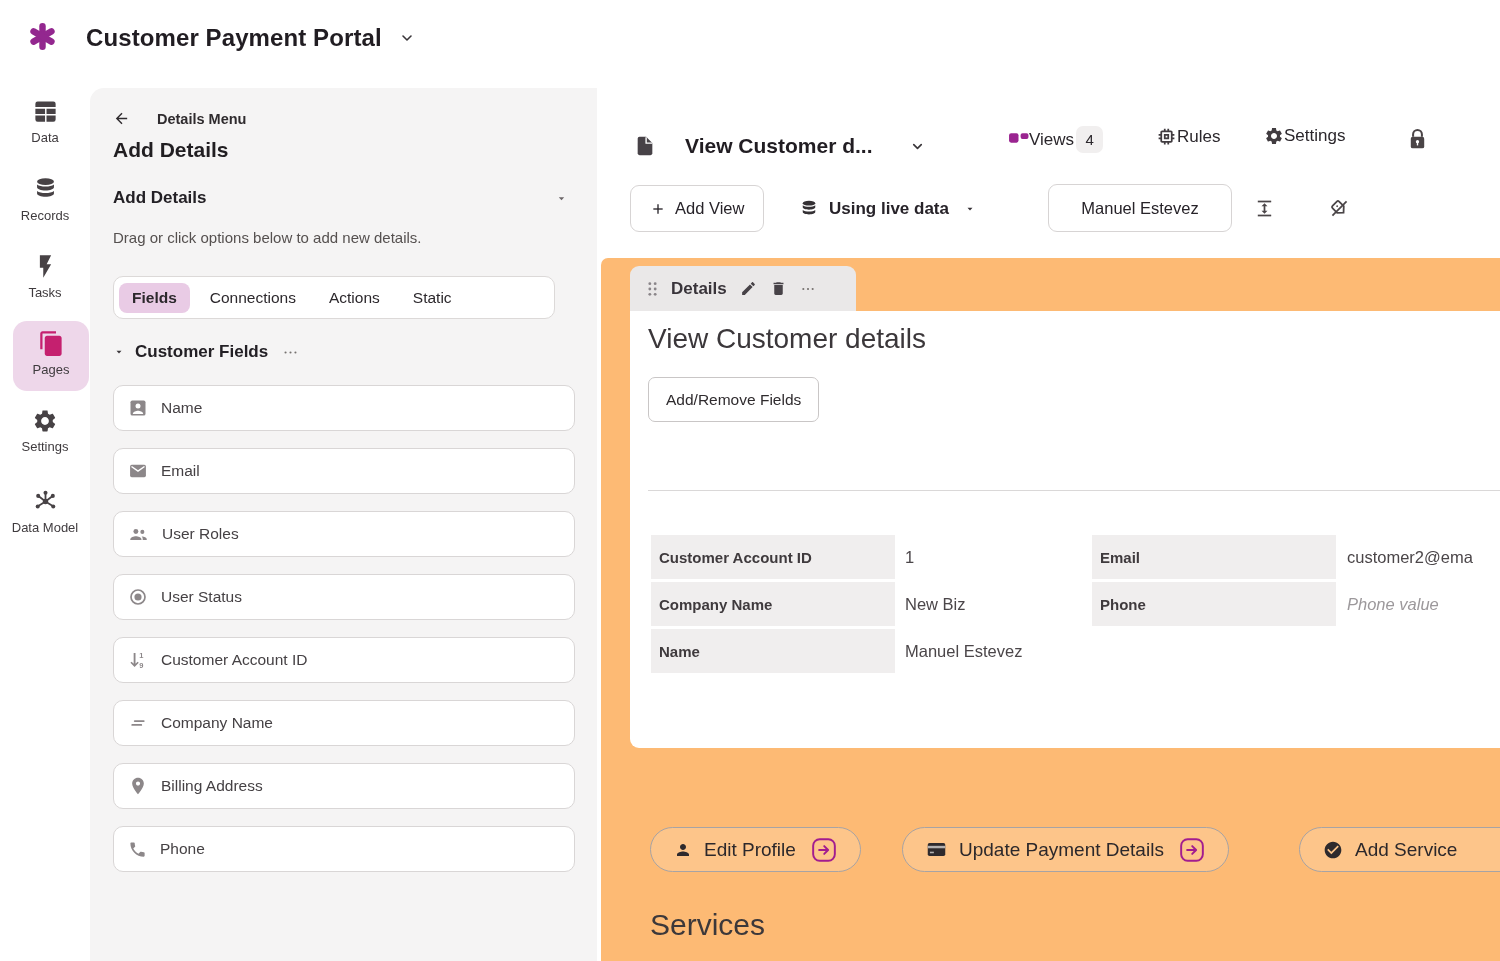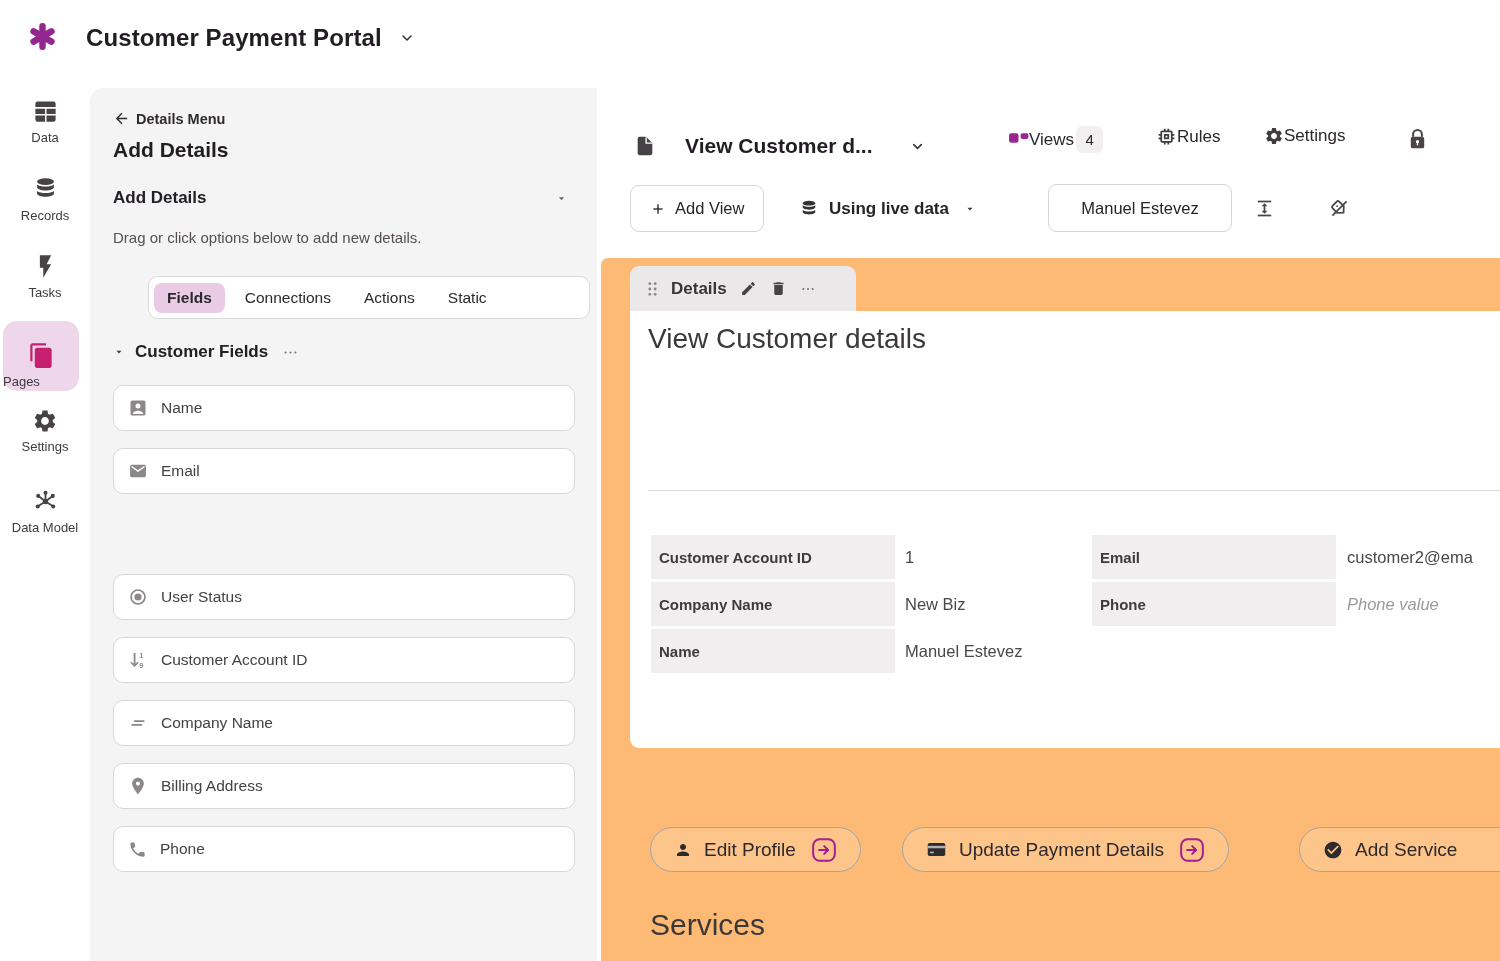--- a/index.html
+++ b/index.html
@@ -12,30 +12,30 @@
   .app-header { position:absolute; left:0; top:0; width:1500px; height:88px; background:#fff; }
   .logo { position:absolute; left:27px; top:21px; }
   .title-group { position:absolute; left:86px; top:24px; display:inline-flex; align-items:center; gap:17px; cursor:pointer; }
   .app-title { font-size:24px; font-weight:700; color:#211d22; letter-spacing:.1px; }
 
   
   .rail { position:absolute; left:0; top:88px; width:90px; height:873px; background:#fff; }
   .rail-item { position:absolute; left:0; width:90px; text-align:center; color:#474245; cursor:pointer; }
   .rail-item .r-icon { display:flex; justify-content:center; }
   .rail-label { display:block; margin-top:5px; font-size:13px; color:#3f3b3e; }
-  .rail-active { position:absolute; left:3px; width:76px; height:70px; background:#eed7ea; border-radius:14px; text-align:left; padding-top:21px; cursor:pointer; }
+  .rail-active { position:absolute; left:13px; width:76px; height:70px; background:#eed7ea; border-radius:14px; text-align:center; padding-top:9px; cursor:pointer; }
 
   
   .panel { position:absolute; left:90px; top:88px; width:507px; height:873px; background:#f5f4f4; border-top-left-radius:14px; }
-  .back-row { position:absolute; left:23px; top:22px; display:inline-flex; align-items:center; gap:6px; color:#2f2b2e; font-size:14.5px; font-weight:700; cursor:pointer; }
+  .back-row { position:absolute; left:23px; top:22px; display:inline-flex; align-items:center; gap:27px; color:#2f2b2e; font-size:14.5px; font-weight:700; cursor:pointer; }
   .panel-title { position:absolute; left:23px; top:50px; font-size:21px; font-weight:700; color:#211e21; }
   .section-row { position:absolute; left:23px; top:100px; width:455px; display:flex; align-items:center; justify-content:space-between; }
   .section-title { font-size:17px; font-weight:700; color:#232025; }
   .hint { position:absolute; left:23px; top:141px; font-size:15px; color:#55504f; }
-  .tabs { position:absolute; left:23px; top:188px; width:442px; height:43px; background:#fff; border:1px solid #dcd9d8; border-radius:10px; display:flex; align-items:center; padding:0 5px; gap:7px;margin-left:35px; }
+  .tabs { position:absolute; left:23px; top:188px; width:442px; height:43px; background:#fff; border:1px solid #dcd9d8; border-radius:10px; display:flex; align-items:center; padding:0 5px; gap:7px; }
   .tab { padding:6px 13px; font-size:15.5px; color:#2c282c; border-radius:8px; cursor:pointer; white-space:nowrap; }
   .tab.active { background:#e9cbe5; font-weight:700; }
   .group-row { position:absolute; left:23px; top:254px; width:455px; display:flex; align-items:center; gap:10px; }
   .group-title { font-size:17px; font-weight:700; color:#232025; }
   .field-item { position:absolute; left:23px; width:462px; height:46px; background:#fff; border:1px solid #d9d6d6; border-radius:10px; display:flex; align-items:center; gap:13px; padding:0 14px; cursor:grab; }
   .fi-label { font-size:15.5px; color:#454144; }
   .fi-icon { color:#8c8789; display:flex; }
 
   
   .pg-title-group { position:absolute; left:634px; top:134px; display:inline-flex; align-items:center; gap:29px; cursor:pointer; }
@@ -204,20 +204,31 @@
     </div>
     <div class="field-item" style="top:360px">
       <span class="fi-icon">
         <svg width="20" height="20" viewBox="0 0 24 24">
             <rect x="2.5" y="4.5" width="19" height="15" rx="2" fill="currentColor"></rect>
             <path d="M4.2 6.6l7.8 5.4 7.8-5.4" stroke="#fff" stroke-width="1.8" fill="none"></path>
           </svg>
       </span>
       <span class="fi-label">Email</span>
     </div>
+    <div class="field-item" style="top:423px">
+      <span class="fi-icon">
+        <svg width="21" height="21" viewBox="0 0 24 24" fill="currentColor">
+            <circle cx="9" cy="8.6" r="2.8"></circle>
+            <circle cx="16.4" cy="9" r="2.3"></circle>
+            <path d="M2.6 17.6c0-2.3 4-3.6 6.4-3.6s6.4 1.3 6.4 3.6v.8H2.6z"></path>
+            <path d="M16.2 14.2c2.2 0 5.2 1.1 5.2 3v1.2h-4.6v-1.6c0-1-.4-1.9-1.2-2.6h.6z"></path>
+          </svg>
+      </span>
+      <span class="fi-label">User Roles</span>
+    </div>
     <div class="field-item" style="top:486px">
       <span class="fi-icon">
         <svg width="20" height="20" viewBox="0 0 24 24">
             <circle cx="12" cy="12" r="8.4" fill="none" stroke="currentColor" stroke-width="2"></circle>
             <circle cx="12" cy="12" r="4.3" fill="currentColor"></circle>
           </svg>
       </span>
       <span class="fi-label">User Status</span>
     </div>
     <div class="field-item" style="top:549px">
@@ -386,20 +397,21 @@
         <svg width="16" height="16" viewBox="0 0 24 24" fill="#76716f">
             <circle cx="5" cy="12" r="1.6"></circle>
             <circle cx="12" cy="12" r="1.6"></circle>
             <circle cx="19" cy="12" r="1.6"></circle>
           </svg>
       </span>
     </div>
 
     <div class="card">
       <div class="card-title">View Customer details</div>
+      <button class="add-remove-btn">Add/Remove Fields</button>
       <div class="card-divider"></div>
 
       <div class="dt-label" style="left:21px;top:224px">Customer Account ID</div>
       <div class="dt-value" style="left:275px;top:224px">1</div>
       <div class="dt-label" style="left:462px;top:224px">Email</div>
       <div class="dt-value" style="left:717px;top:224px">customer2@ema</div>
 
       <div class="dt-label" style="left:21px;top:271px">Company Name</div>
       <div class="dt-value" style="left:275px;top:271px">New Biz</div>
       <div class="dt-label" style="left:462px;top:271px">Phone</div>

